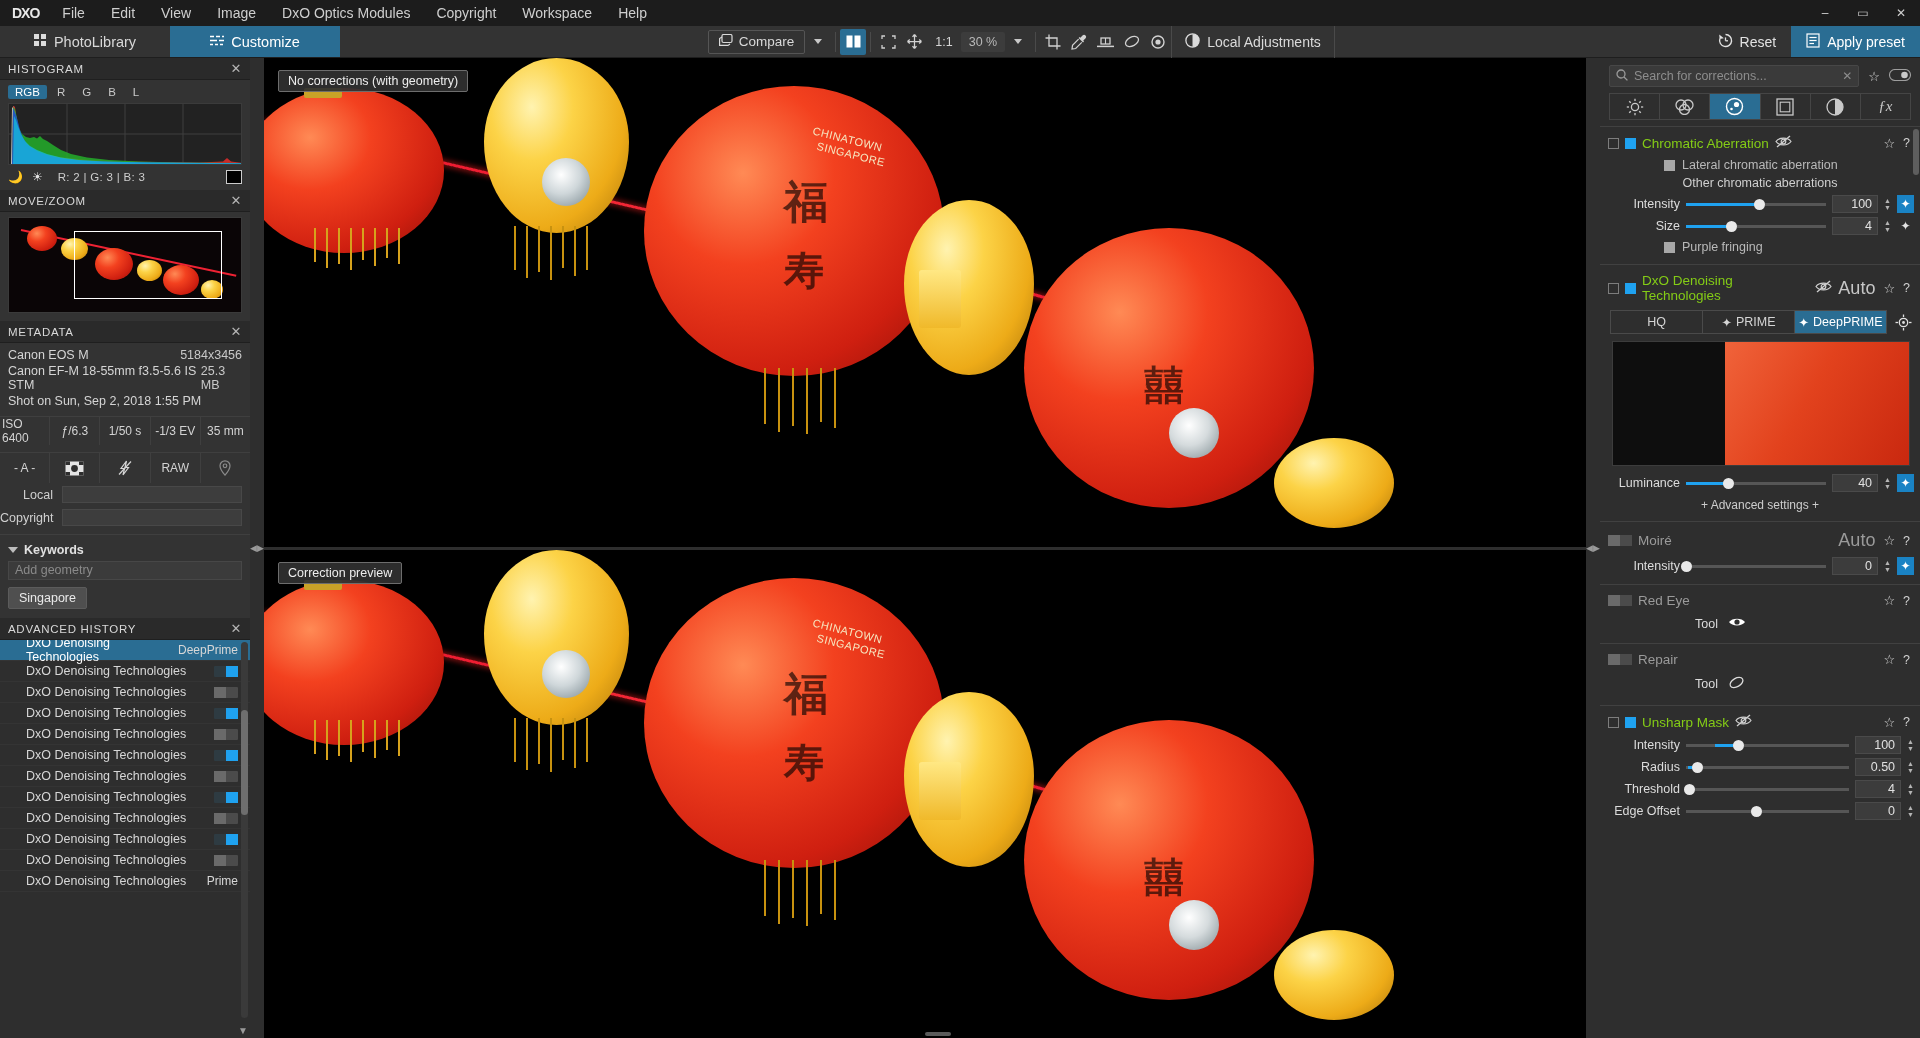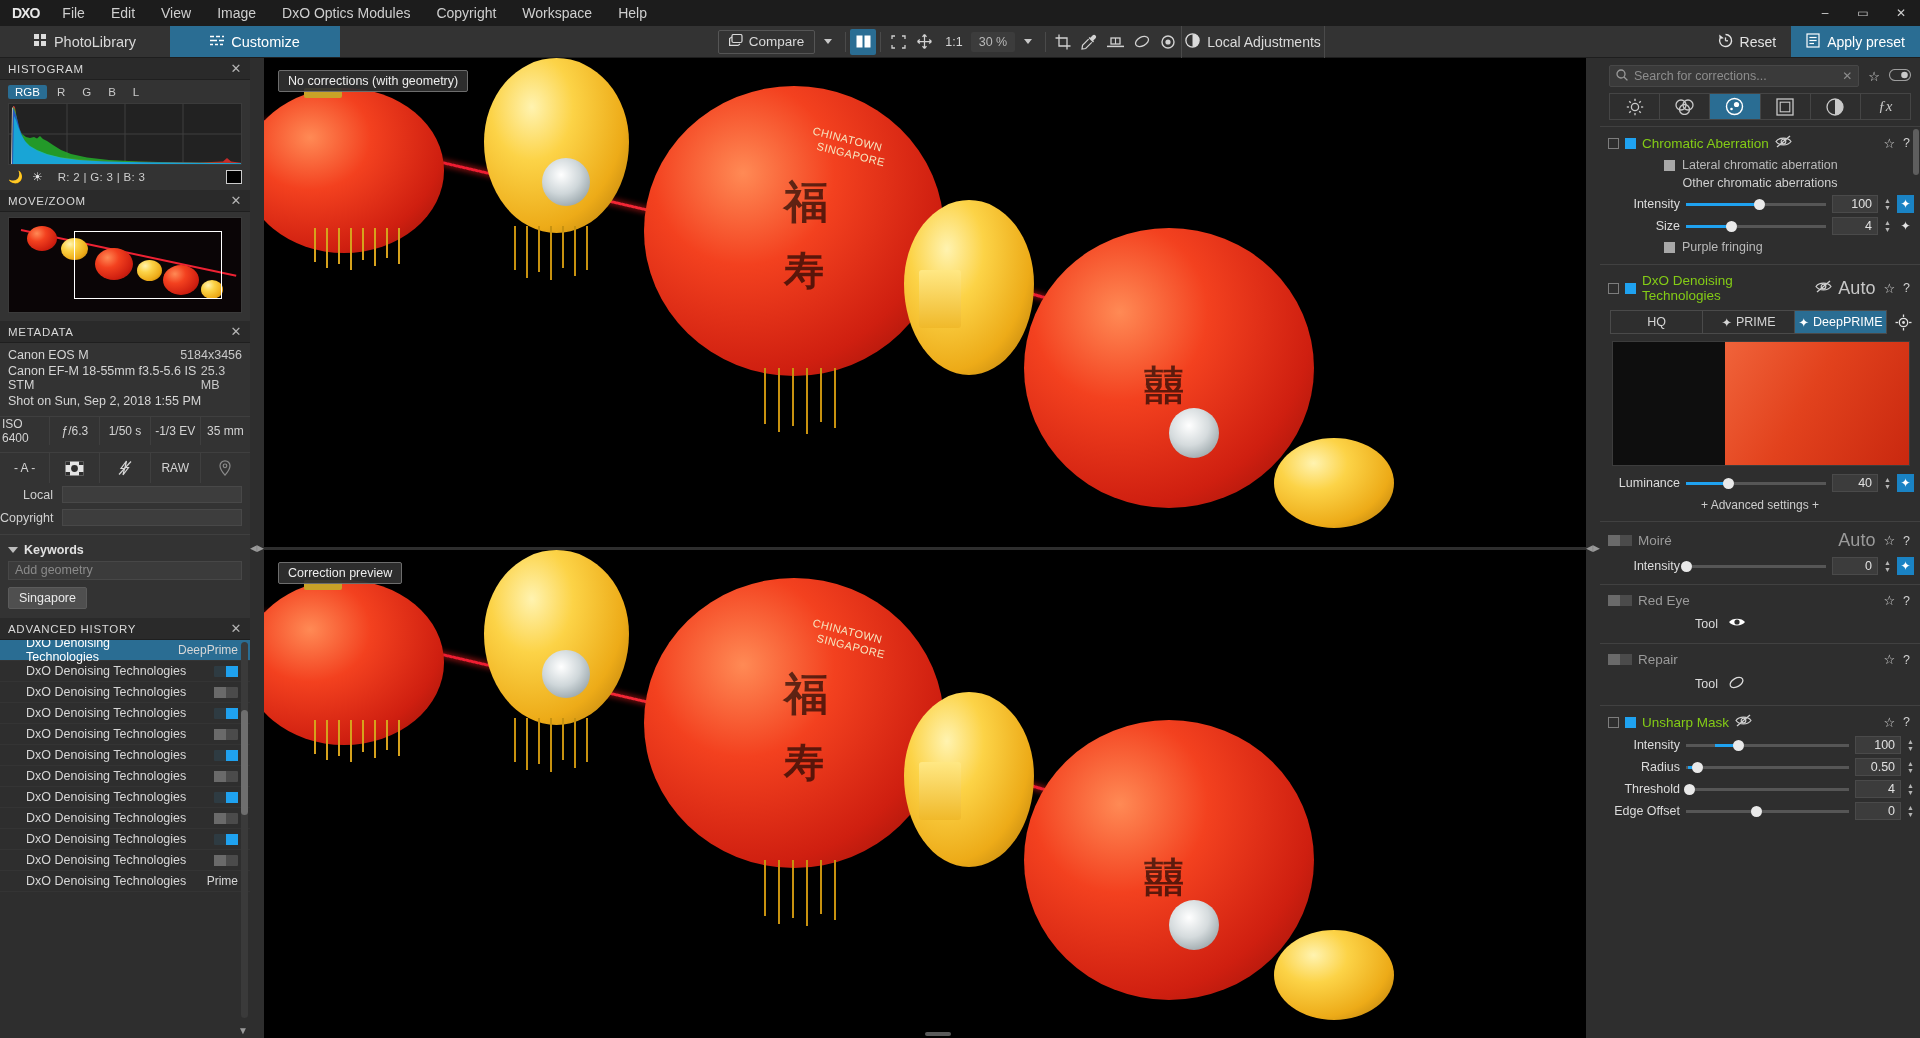--- a/index.html
+++ b/index.html
@@ -40,21 +40,21 @@
   }
   .tbtn.on { background: #2a6d93; color: #fff; }
   .compare {
     display: flex; align-items: center; gap: 6px; padding: 0 10px; height: 24px;
     border: 1px solid #555; border-radius: 2px; font-size: 13.5px; color: #d9d9d9; cursor: pointer;
   }
   .caret { width: 0; height: 0; border-left: 4px solid transparent; border-right: 4px solid transparent; border-top: 5px solid #c8c8c8; }
   .zoomval { font-size: 12.5px; color: #b8b8b8; background: #3c3c3c; padding: 3px 8px; border-radius: 2px; }
   .ratio { font-size: 12.5px; color: #d6d6d6; padding: 0 8px; }
   .localadj {
-    display: flex; align-items: center; gap: 7px; padding: 0 3px; height: 32px;
+    display: flex; align-items: center; gap: 7px; padding: 0 13px; height: 32px;
     font-size: 14px; color: #dadada; border-left: 1px solid #4a4a4a; border-right: 1px solid #4a4a4a; cursor: pointer;
   }
   .tool-right { display: flex; align-items: stretch; }
   .rbtn { display: flex; align-items: center; gap: 7px; padding: 0 15px; font-size: 14px; color: #e2e2e2; cursor: pointer; }
   .rbtn.preset { background: #2a6d93; color: #fff; }
 
   
   .body { flex: 1; display: flex; min-height: 0; background: #242424; }
 
   

